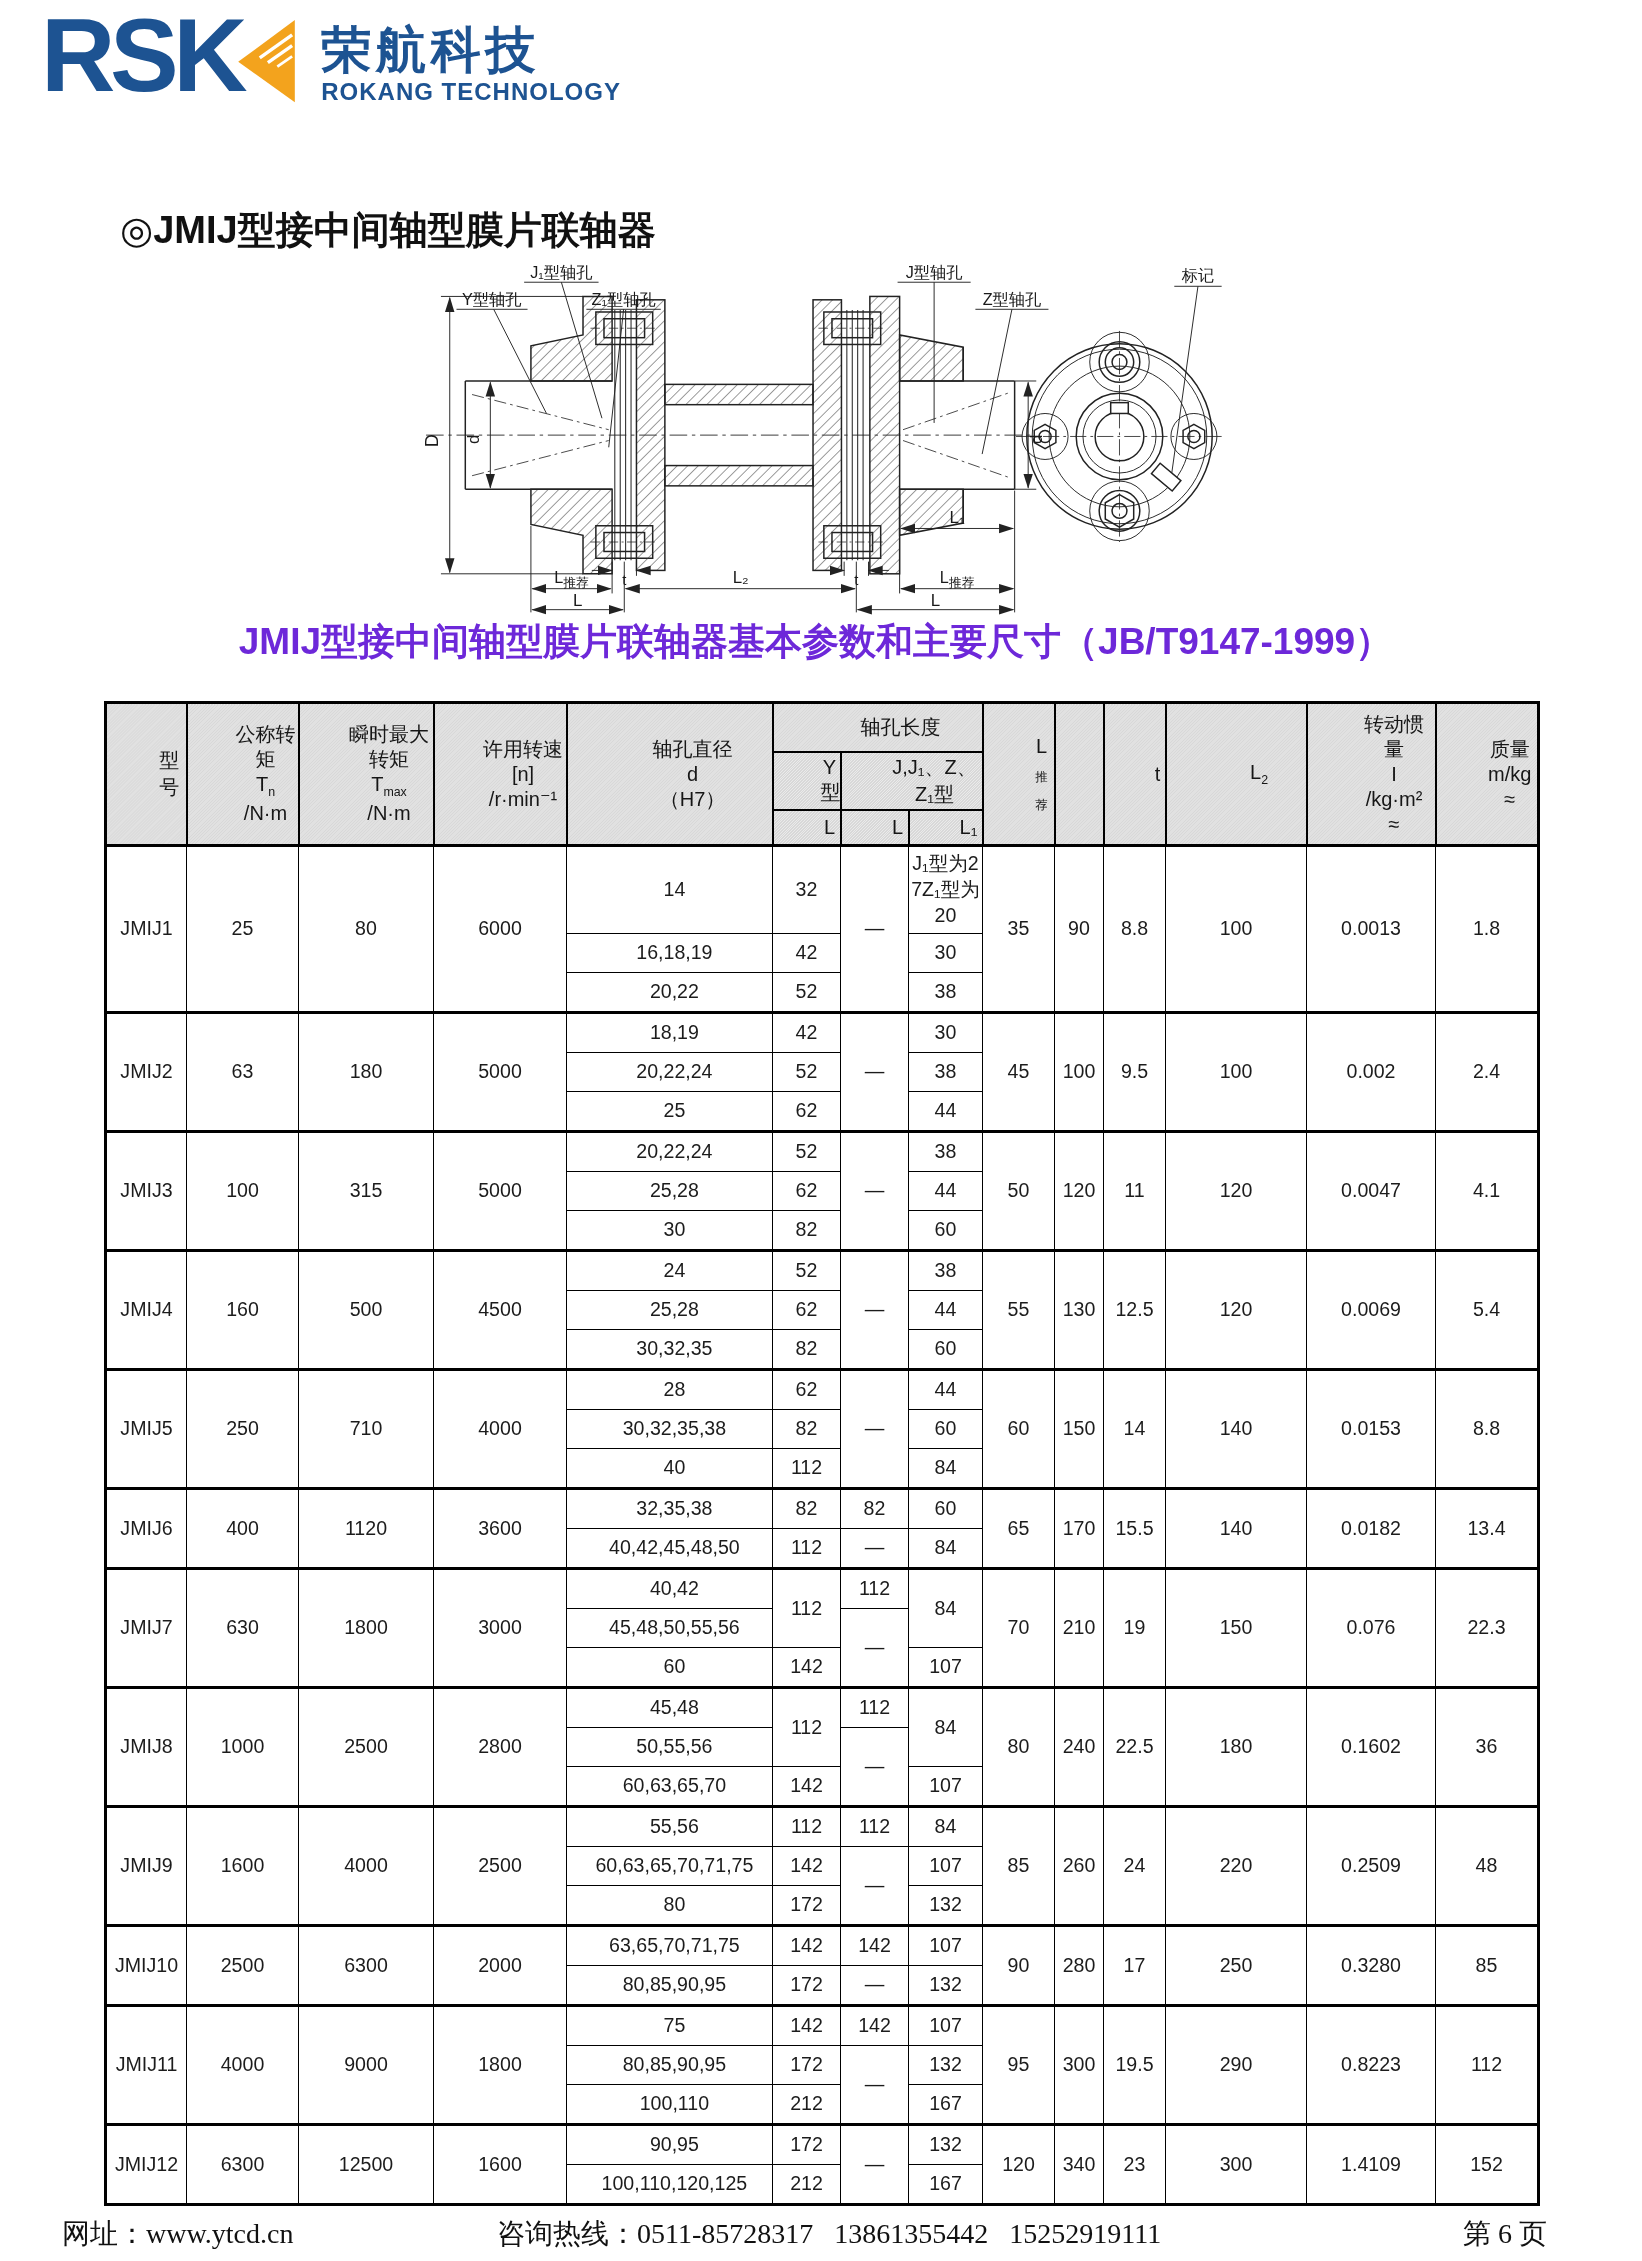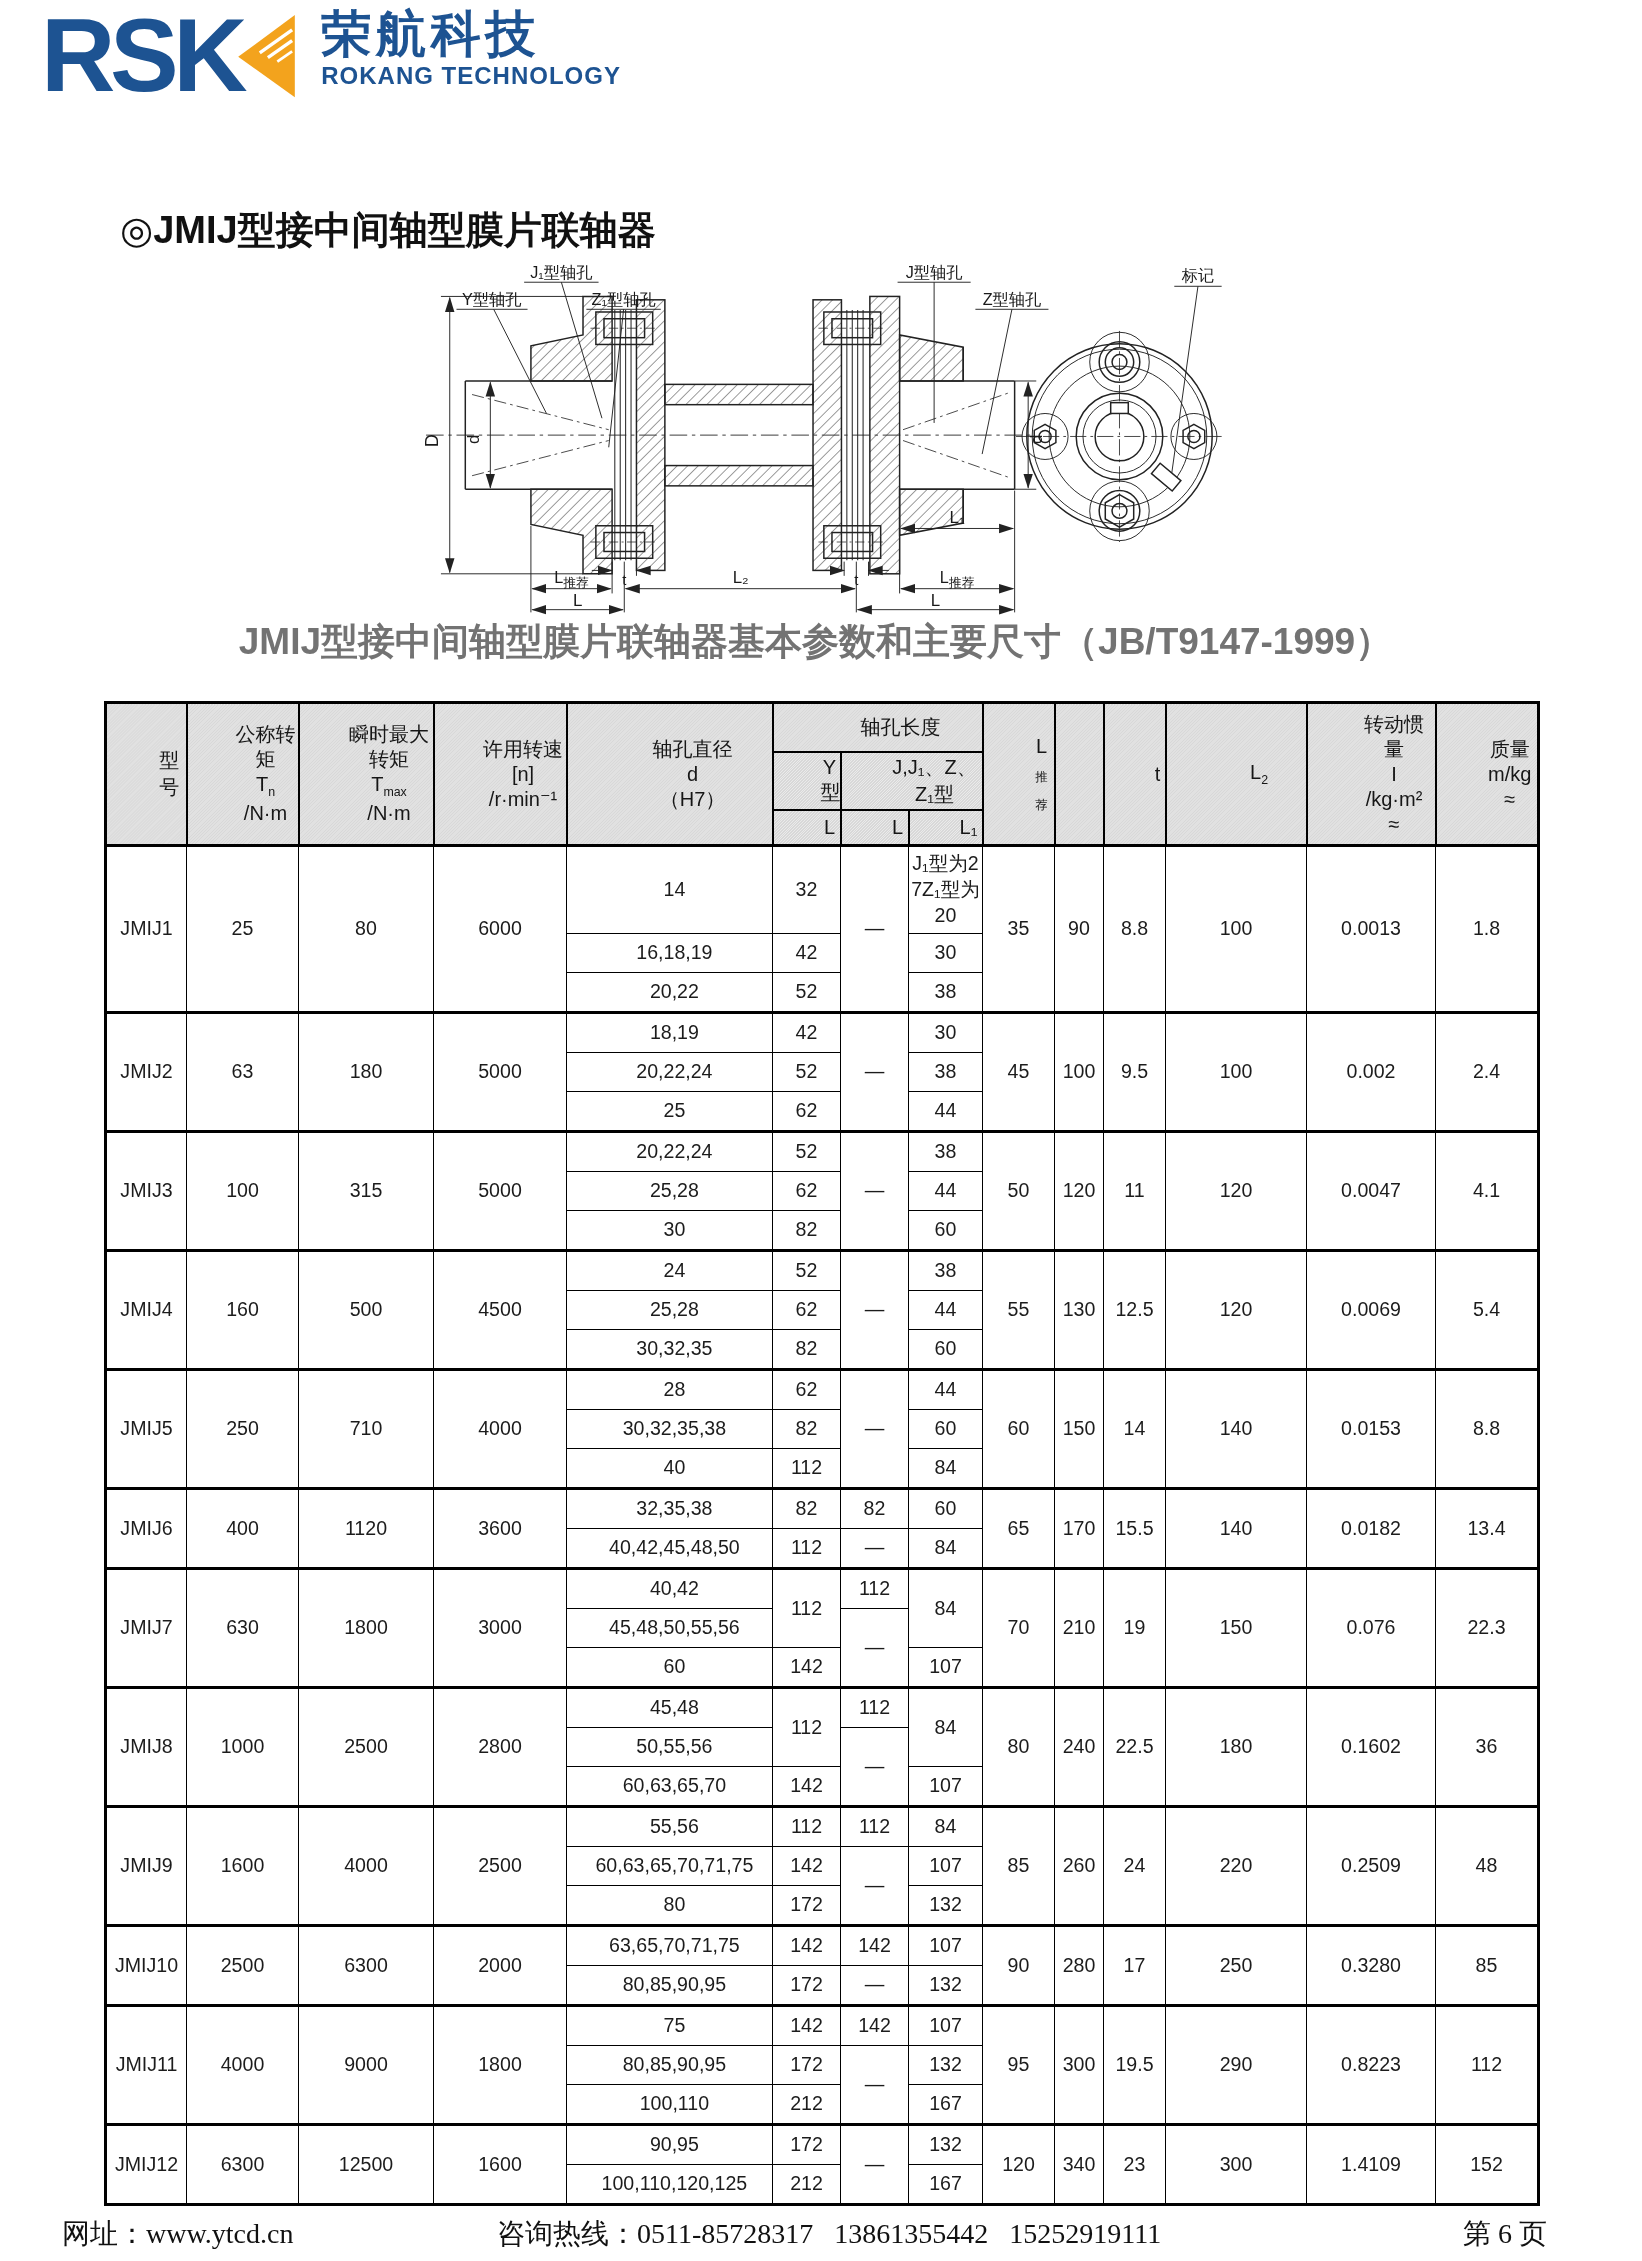--- a/index.html
+++ b/index.html
@@ -2,29 +2,29 @@
 <html style="--blue: #1d5392;font-size:10.8px"><head>
 <meta charset="utf-8">
 <style>
   html,body{margin:0;padding:0;}
   body{
     width:1643px;height:2261px;position:relative;background:#ffffff;
     font-family:"Liberation Sans","DejaVu Sans",sans-serif;color:#1c1c1c;
     overflow:hidden;
   }
   
-  .logo{position:absolute;left:41px;top:4px;display:flex;align-items:flex-start;}
+  .logo{position:absolute;left:41px;top:4px;display:flex;align-items:flex-end;}
   .logo-rsk{font-size:103px;font-weight:800;letter-spacing:-5.4px;color:var(--blue,#1d5392);line-height:1;}
   .logo-wedge{margin-left:-12px;margin-top:6.8px;}
   .logo-text{margin-left:20px;margin-top:2.7px;}
   .logo-cn{font-size:50px;font-weight:700;color:var(--blue,#1d5392);letter-spacing:4.7px;line-height:1.1;}
   .logo-en{font-size:24px;font-weight:700;color:var(--blue,#1d5392);letter-spacing:1px;line-height:1.2;}
   
   .section-title{position:absolute;left:120px;top:181px;font-size:38px;font-weight:700;color:#111;margin-top:24px;}
-  .table-title{position:absolute;left:0;right:12px;top:617px;text-align:center;font-size:37px;font-weight:700;color:#737373;}
+  .table-title{position:absolute;left:0;right:12px;top:617px;text-align:center;font-size:37px;font-weight:700;color:#6d28d9;}
   
   .drawing{position:absolute;left:399px;top:259px;width:893px;height:359px;}
   
   .params{position:absolute;left:104px;top:701px;border-collapse:collapse;table-layout:fixed;width:1433px;}
   .params th,.params td{border:2px solid #000;text-align:center;vertical-align:middle;overflow:hidden;}
   .params td{border-width:1.4px;height:36px;font-size:19.6px;}
   .params thead th{background:#d8d8d8;
     background-image:repeating-linear-gradient(135deg,rgba(255,255,255,.45) 0 0.7px,transparent 0.7px 2px);
     font-weight:400;font-size:20px;color:#161616;padding-left:47px;}
   .params thead tr:nth-child(1) th{height:45px;}

